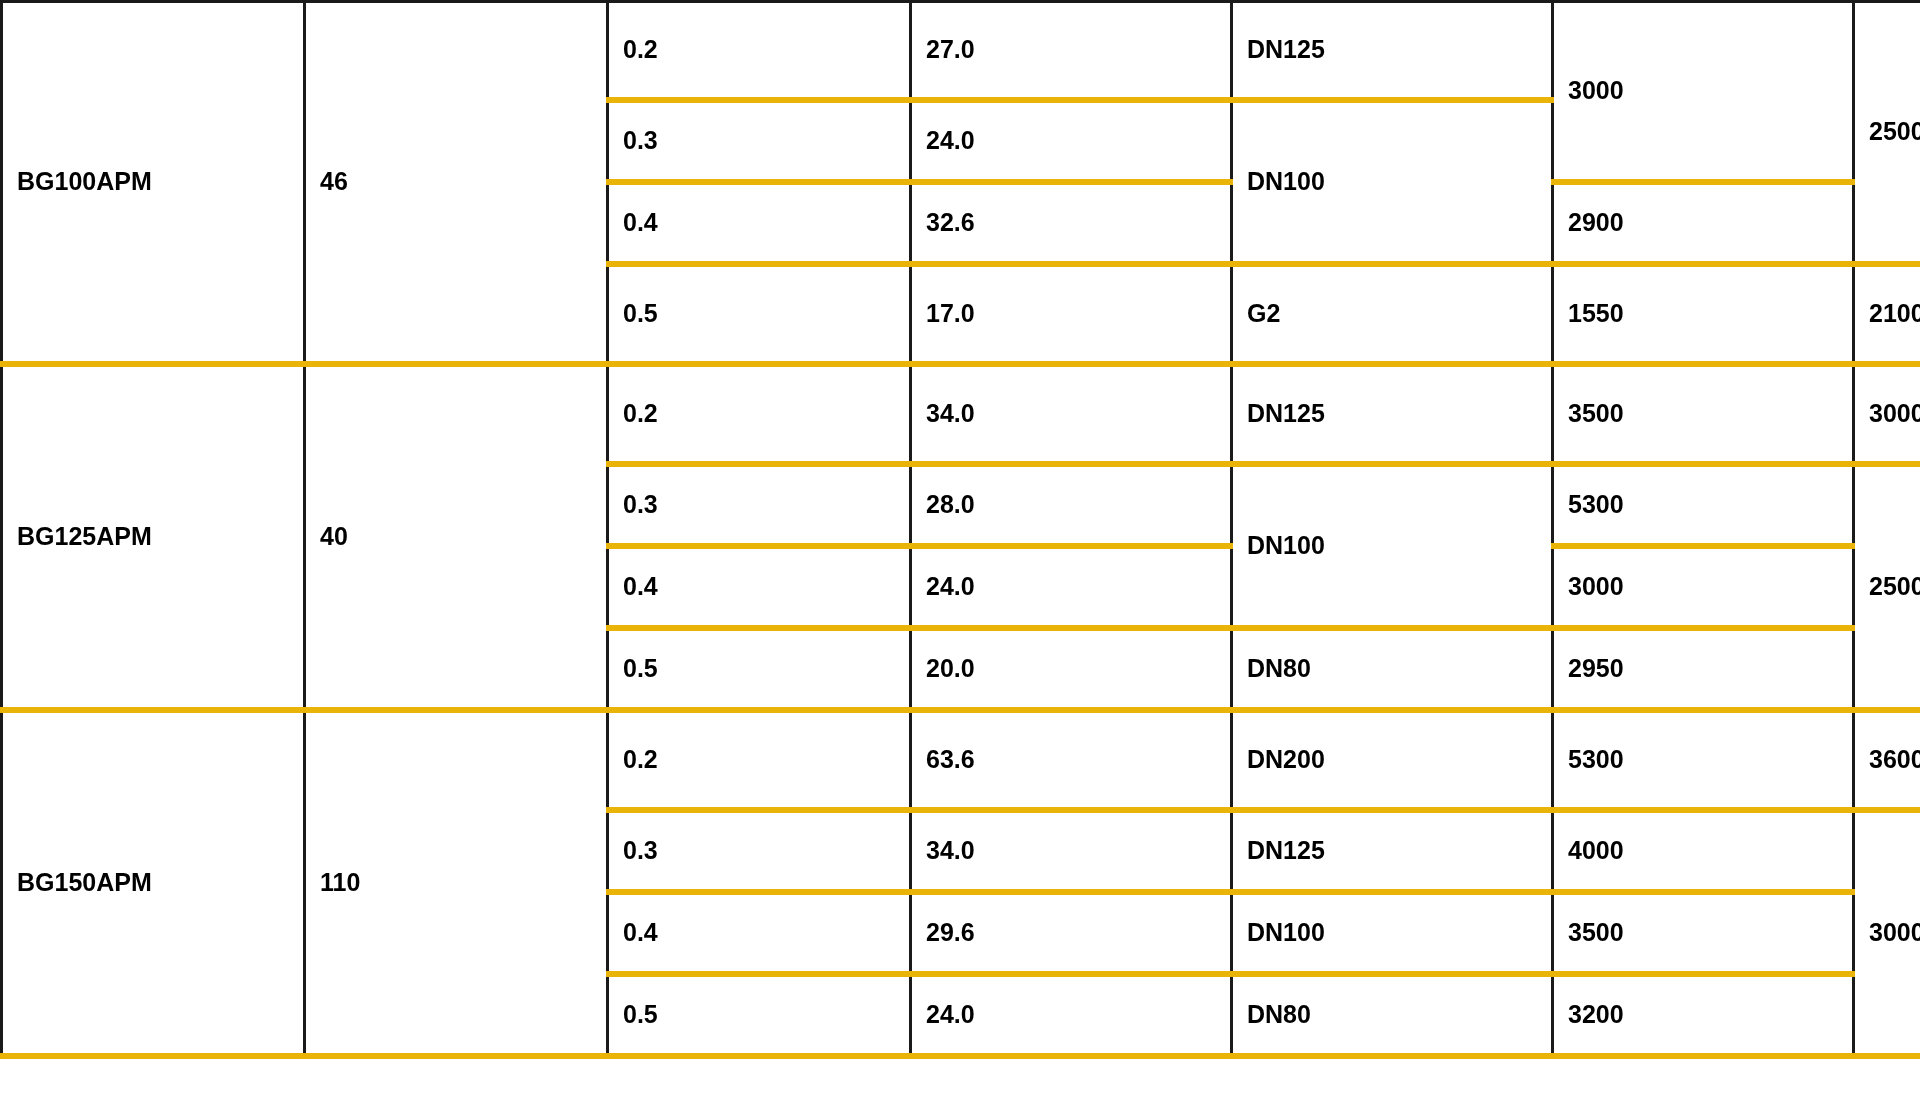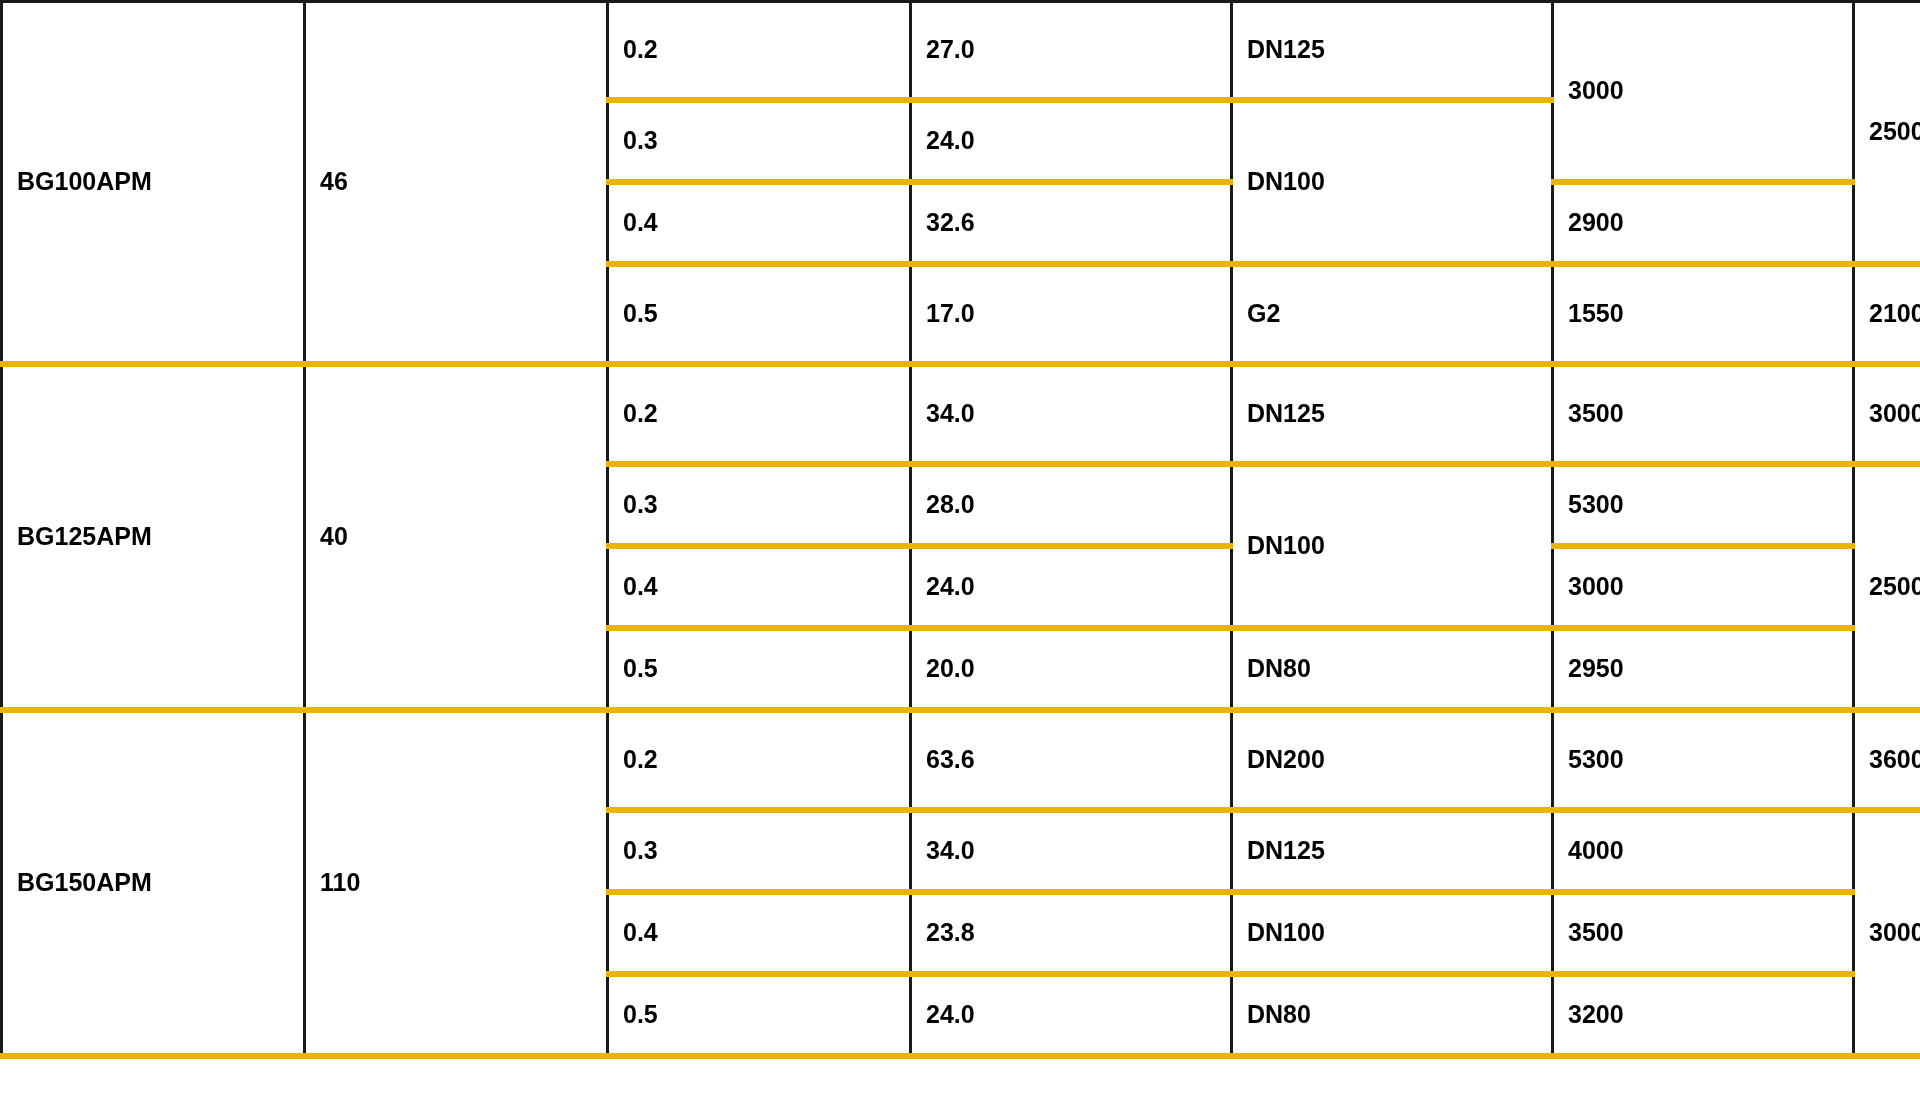--- a/index.html
+++ b/index.html
@@ -115,21 +115,21 @@
     </tr>
     <tr class="r-std">
       <td class="press">0.3</td>
       <td class="flow">34.0</td>
       <td class="outlet">DN125</td>
       <td class="weight">4000</td>
       <td class="dims" rowspan="3">3000*1900*1950</td>
     </tr>
     <tr class="r-std">
       <td class="press">0.4</td>
-      <td class="flow">23.8</td>
+      <td class="flow">29.6</td>
       <td class="outlet">DN100</td>
       <td class="weight">3500</td>
     </tr>
     <tr class="r-std">
       <td class="press">0.5</td>
       <td class="flow">24.0</td>
       <td class="outlet">DN80</td>
       <td class="weight">3200</td>
     </tr>
   </tbody>

